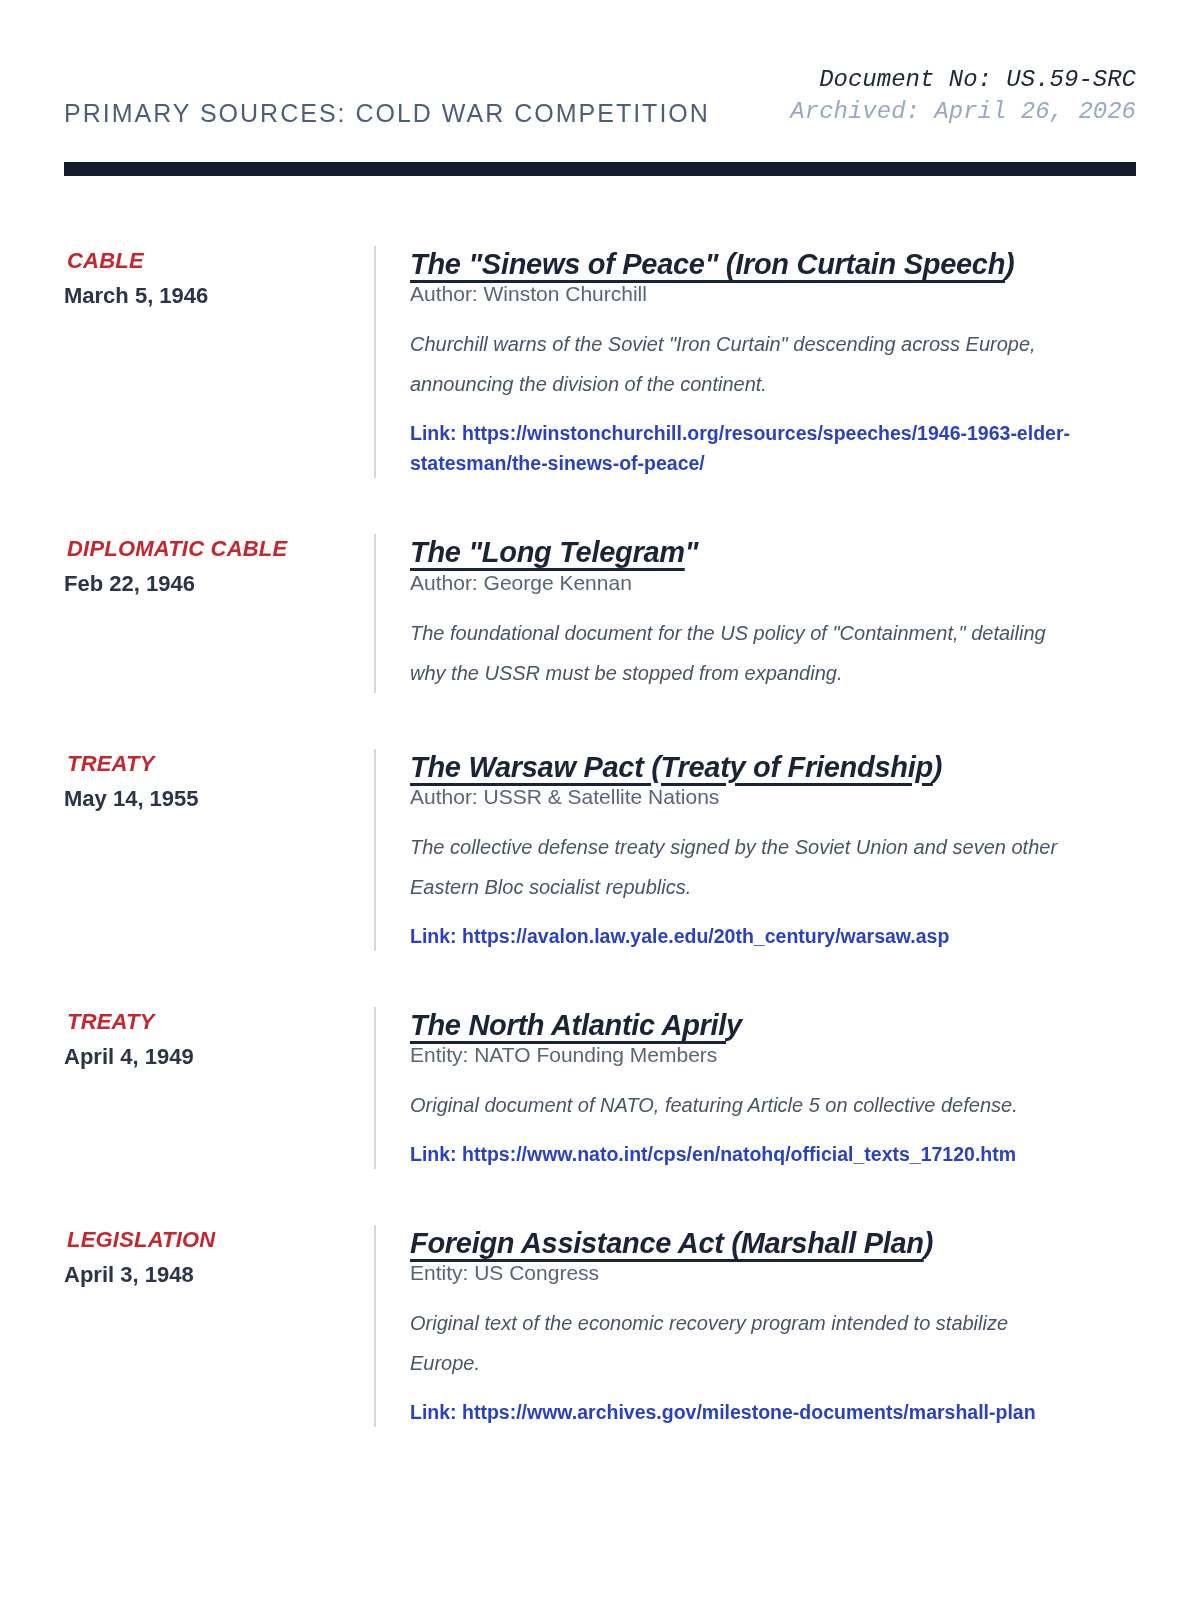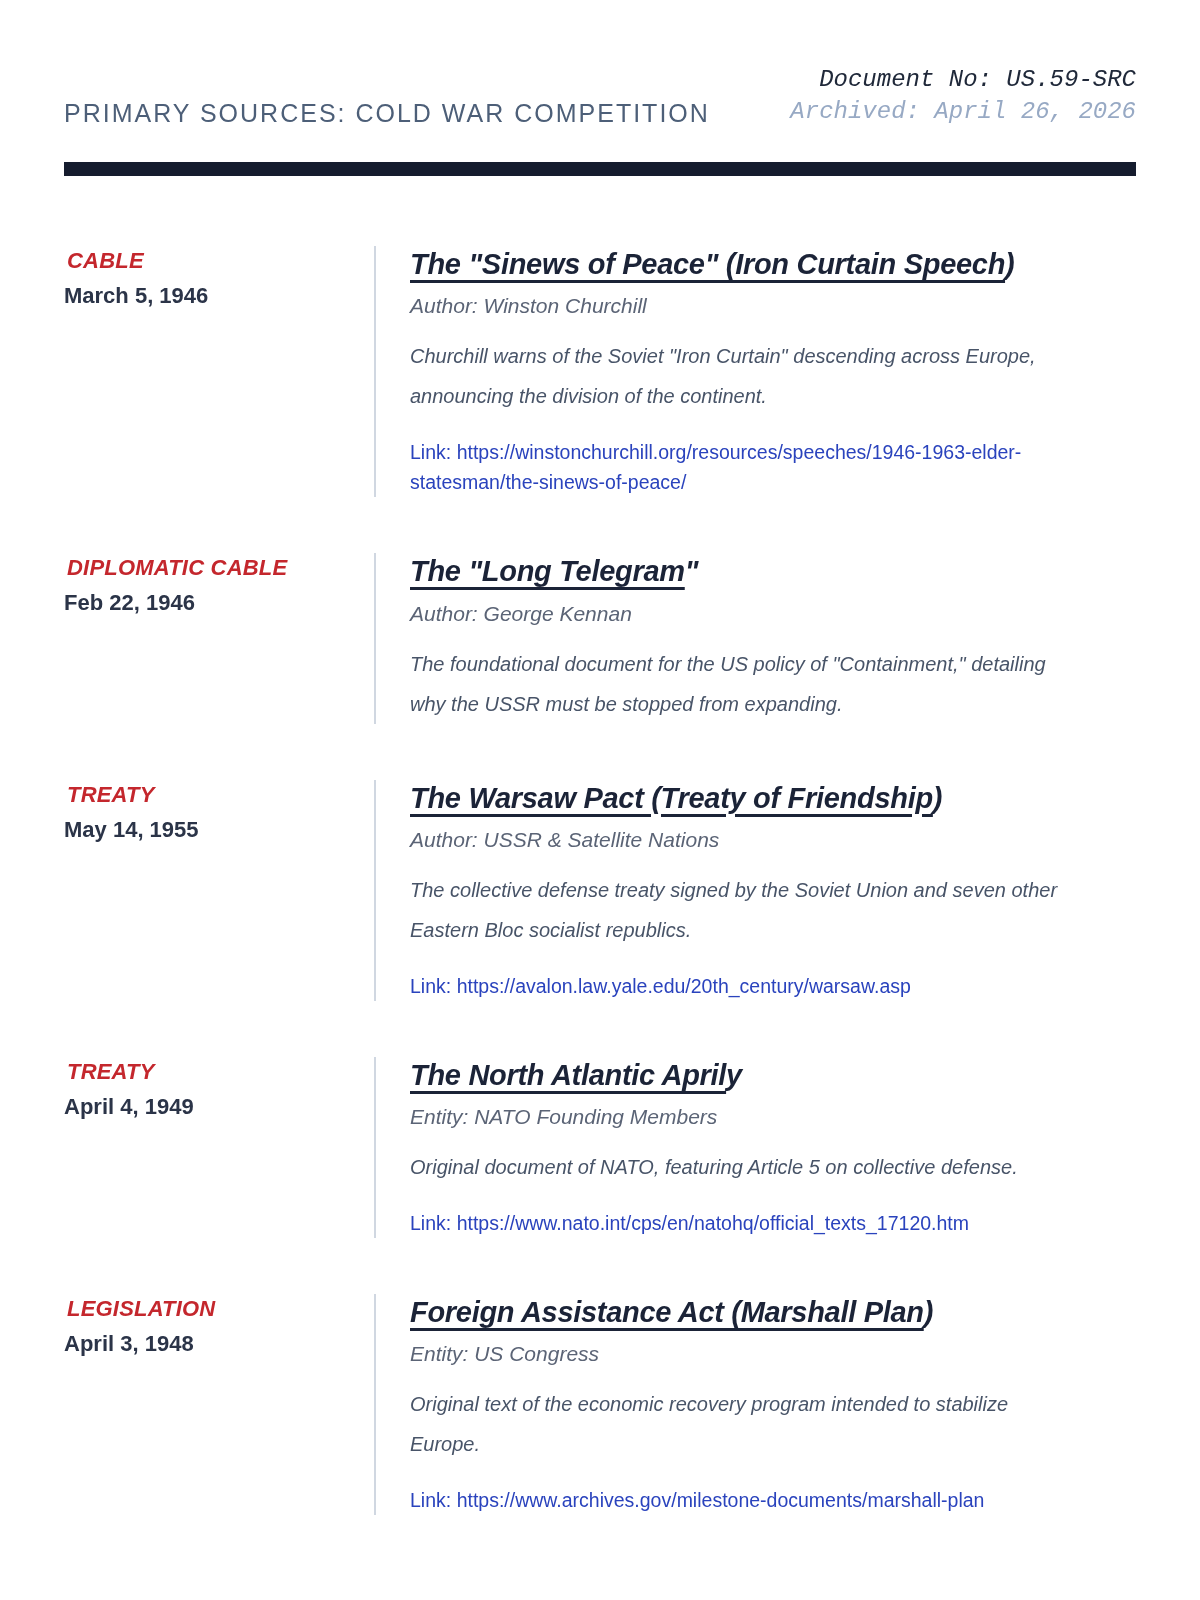--- a/index.html
+++ b/index.html
@@ -80,33 +80,33 @@
     font-size:29px;font-weight:700;font-style:italic;
     color:var(--title-navy);letter-spacing:-0.3px;
     line-height:1.25;
   }
   .entry-title .t-main{
     text-decoration:underline;
     text-decoration-thickness:3px;
     text-underline-offset:6px;
   }
   .entry-byline{
-    margin-top:12px;
-    font-size:21px;font-style:italic;
+    margin-top:0;
+    font-size:21px;
     color:var(--byline-gray);
   }
   .entry-desc{
     margin-top:18px;
     font-size:20px;line-height:40px;
     color:var(--desc-slate);
     font-style:italic;
   }
   .entry-link{
-    margin-top:21px;
-    font-size:19.5px;font-weight:400;line-height:30px;
+    margin-top:14px;
+    font-size:19.5px;font-weight:700;line-height:30px;
     color:var(--link-blue);
     overflow-wrap:anywhere;
     cursor:pointer;
   }
 </style>
 </head>
 <body>
 
 <header class="header-row">
   <div>

